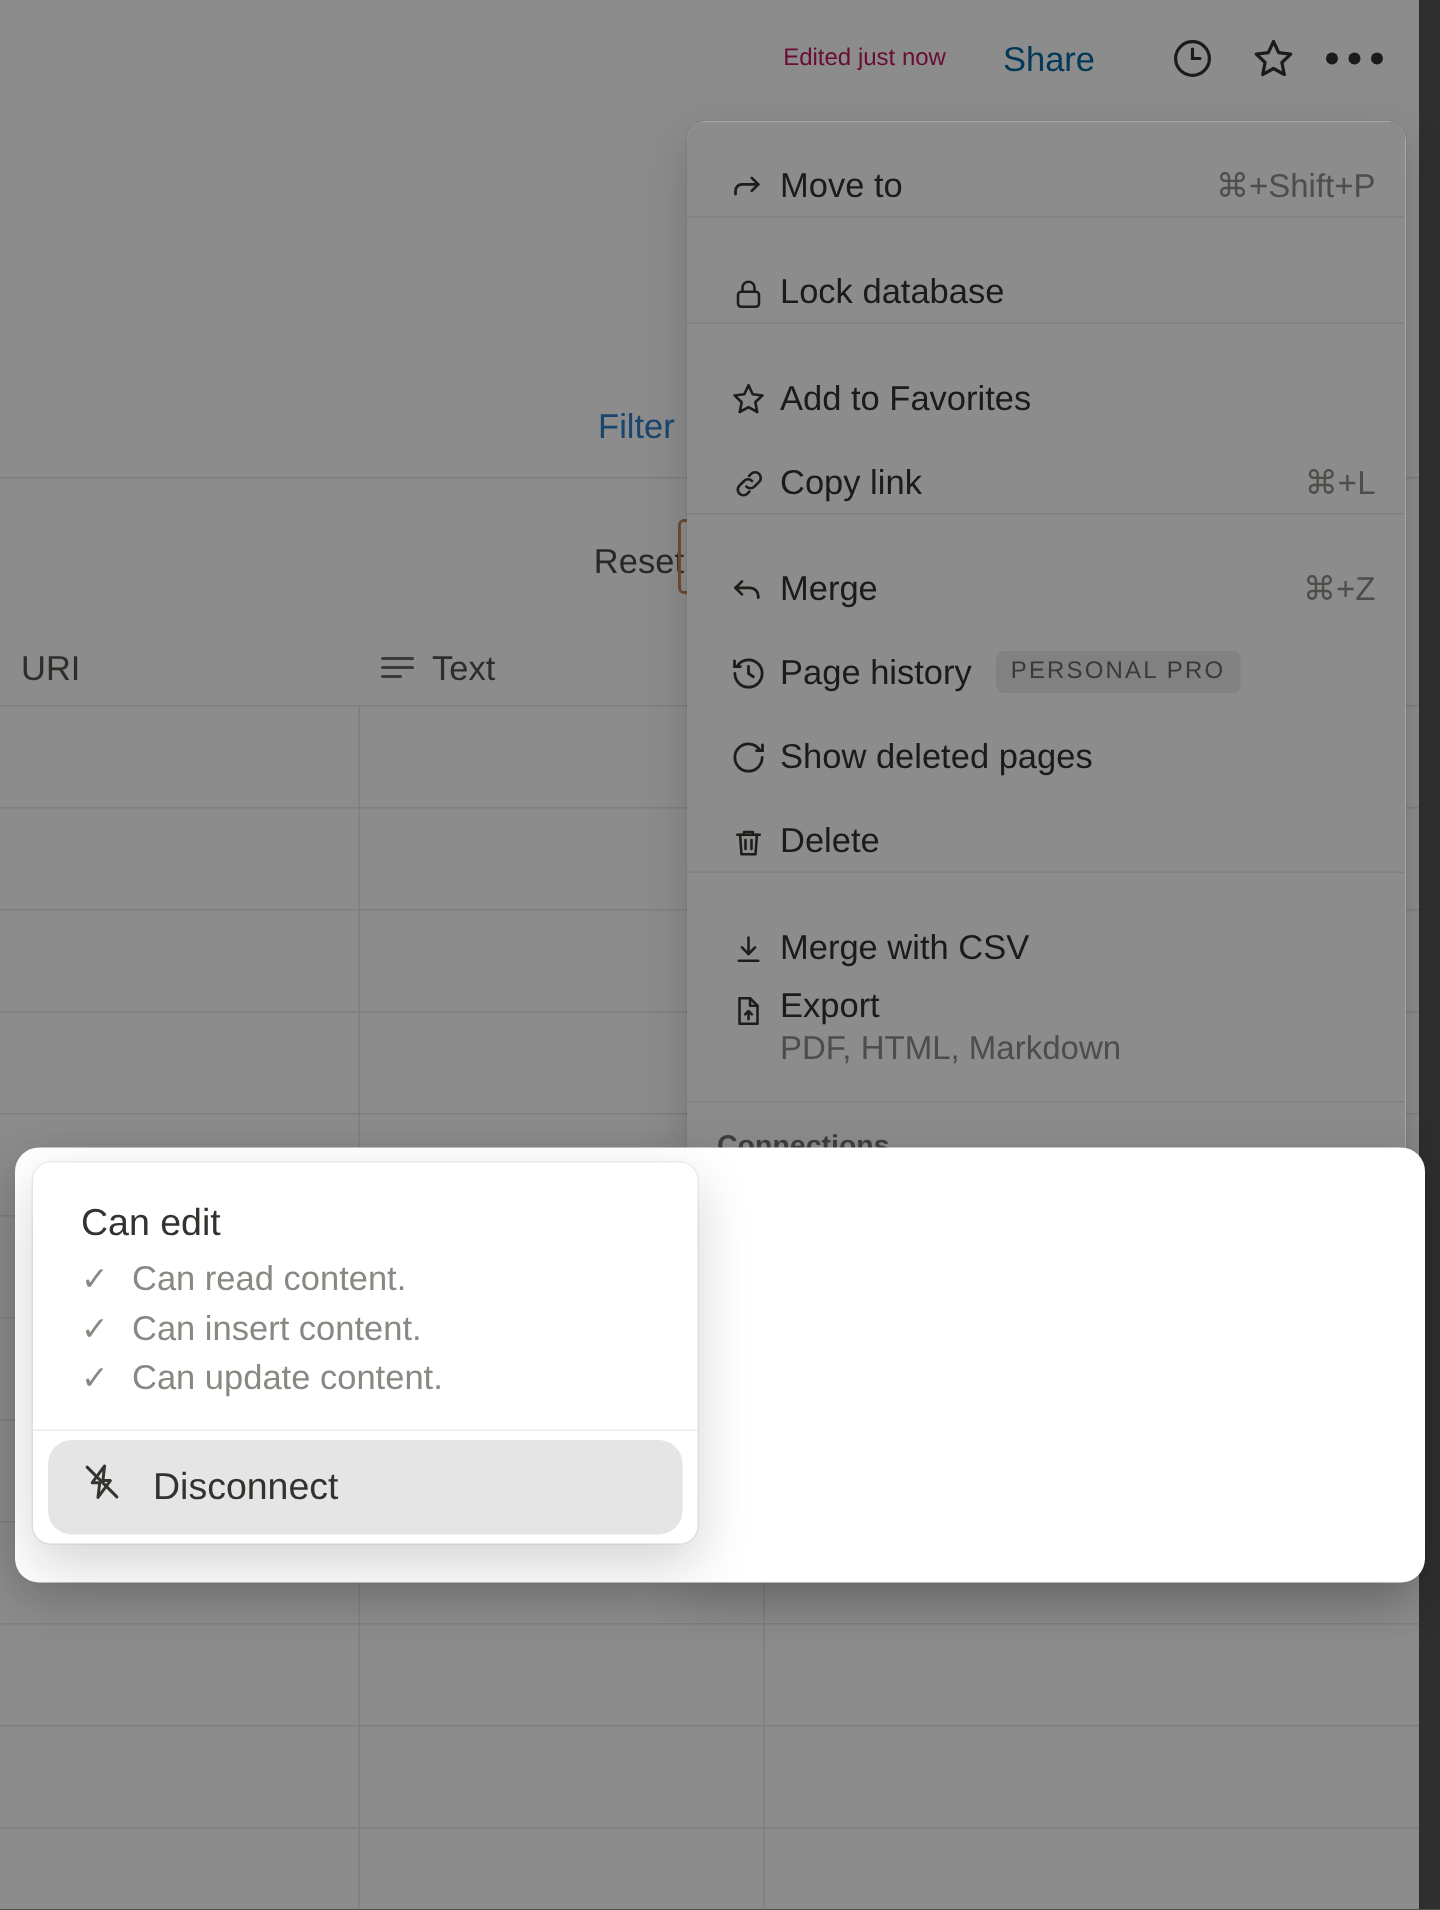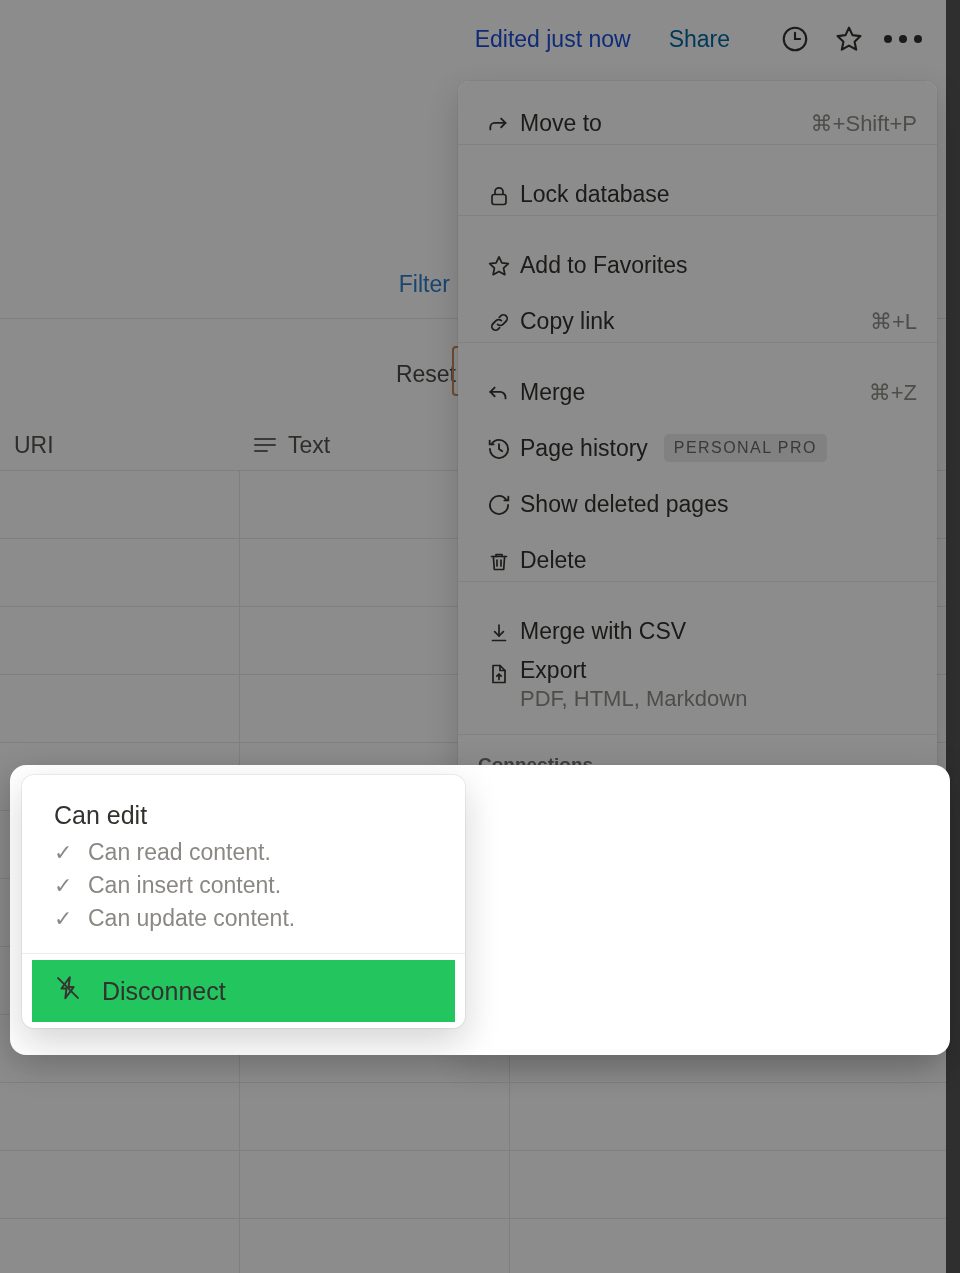--- a/index.html
+++ b/index.html
@@ -49,22 +49,22 @@
     display: flex;
     align-items: center;
     justify-content: flex-end;
     padding-right: 20px;
     box-sizing: border-box;
     gap: 0px;
     border-top-right-radius: 14px;
     background: #ffffff;
   }
   .edited-label {
-    font-size: 23px;
-    color: #1d4ed8;
+    font-size: 16px;
+    color: #be185d;
     margin-right: 38px;
     white-space: nowrap;
   }
   .share-btn {
     font-size: 23px;
     color: #0369a1;
     margin-right: 34px;
     white-space: nowrap;
   }
   .icon-btn {
@@ -308,22 +308,22 @@
     font-size: 23px;
     color: #8a8883;
     padding: 3px 32px;
   }
   .pop-check { color: #8a8883; font-size: 22px; width: 18px; display:inline-block;}
   .pop-sep { height: 1px; background: #ebebea; margin: 18px 0 6px 0; }
   .pop-action {
     display: flex; align-items: center; gap: 20px;
     margin: 0 10px;
     padding: 14px 22px;
-    border-radius: 0;
-    background: #22c55e;
+    border-radius: 16px;
+    background: #e5e5e5;
     font-size: 25px;
     color: #33322e;
   }
 </style>
 </head>
 <body>
 
 <div id="root">
 
   <div class="app-bg">

